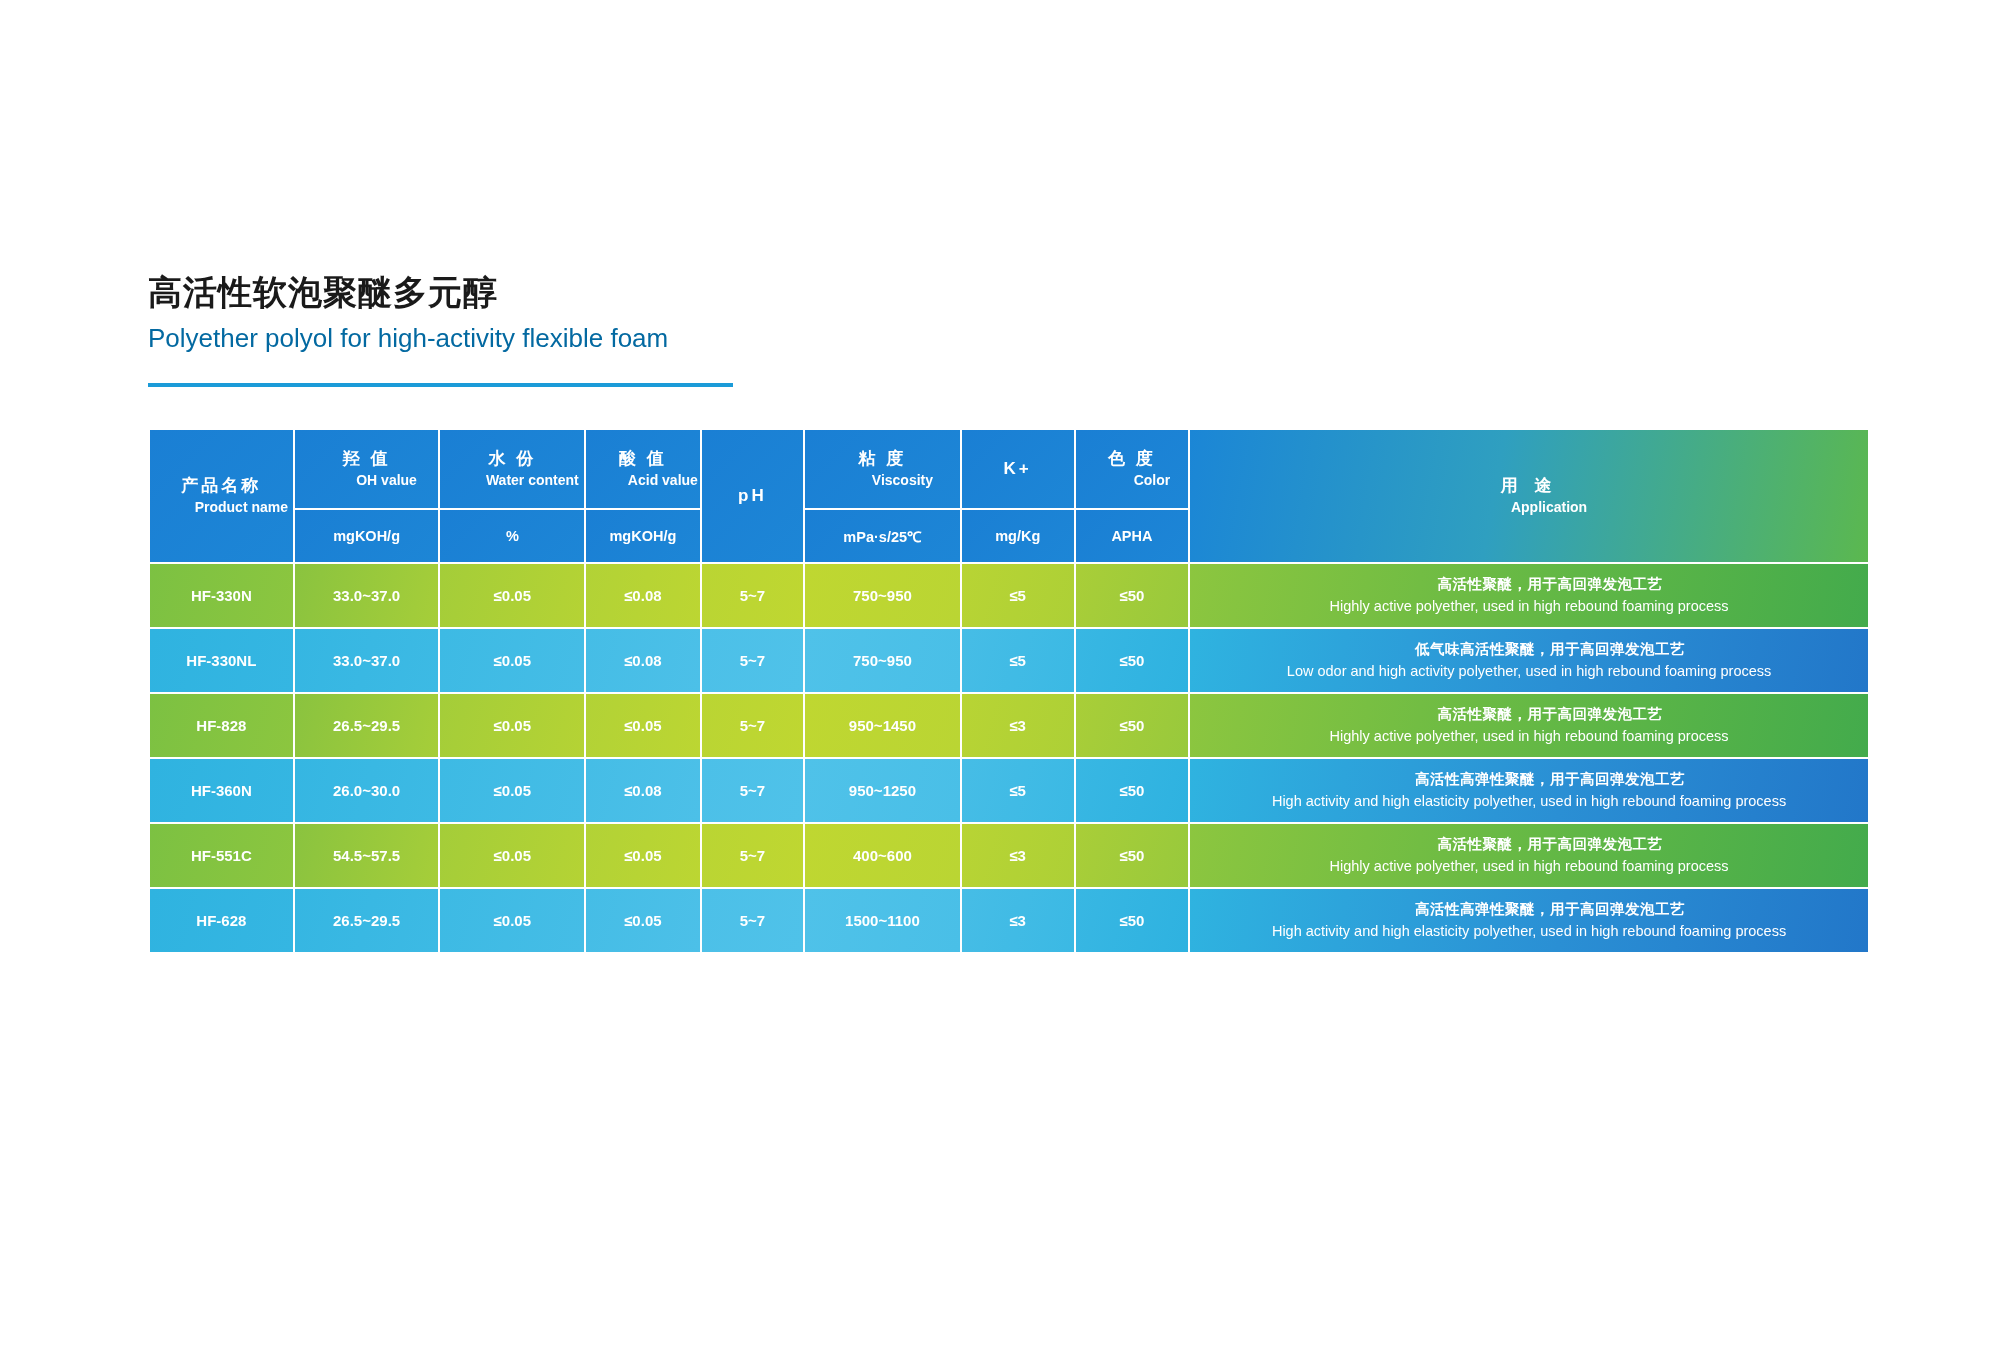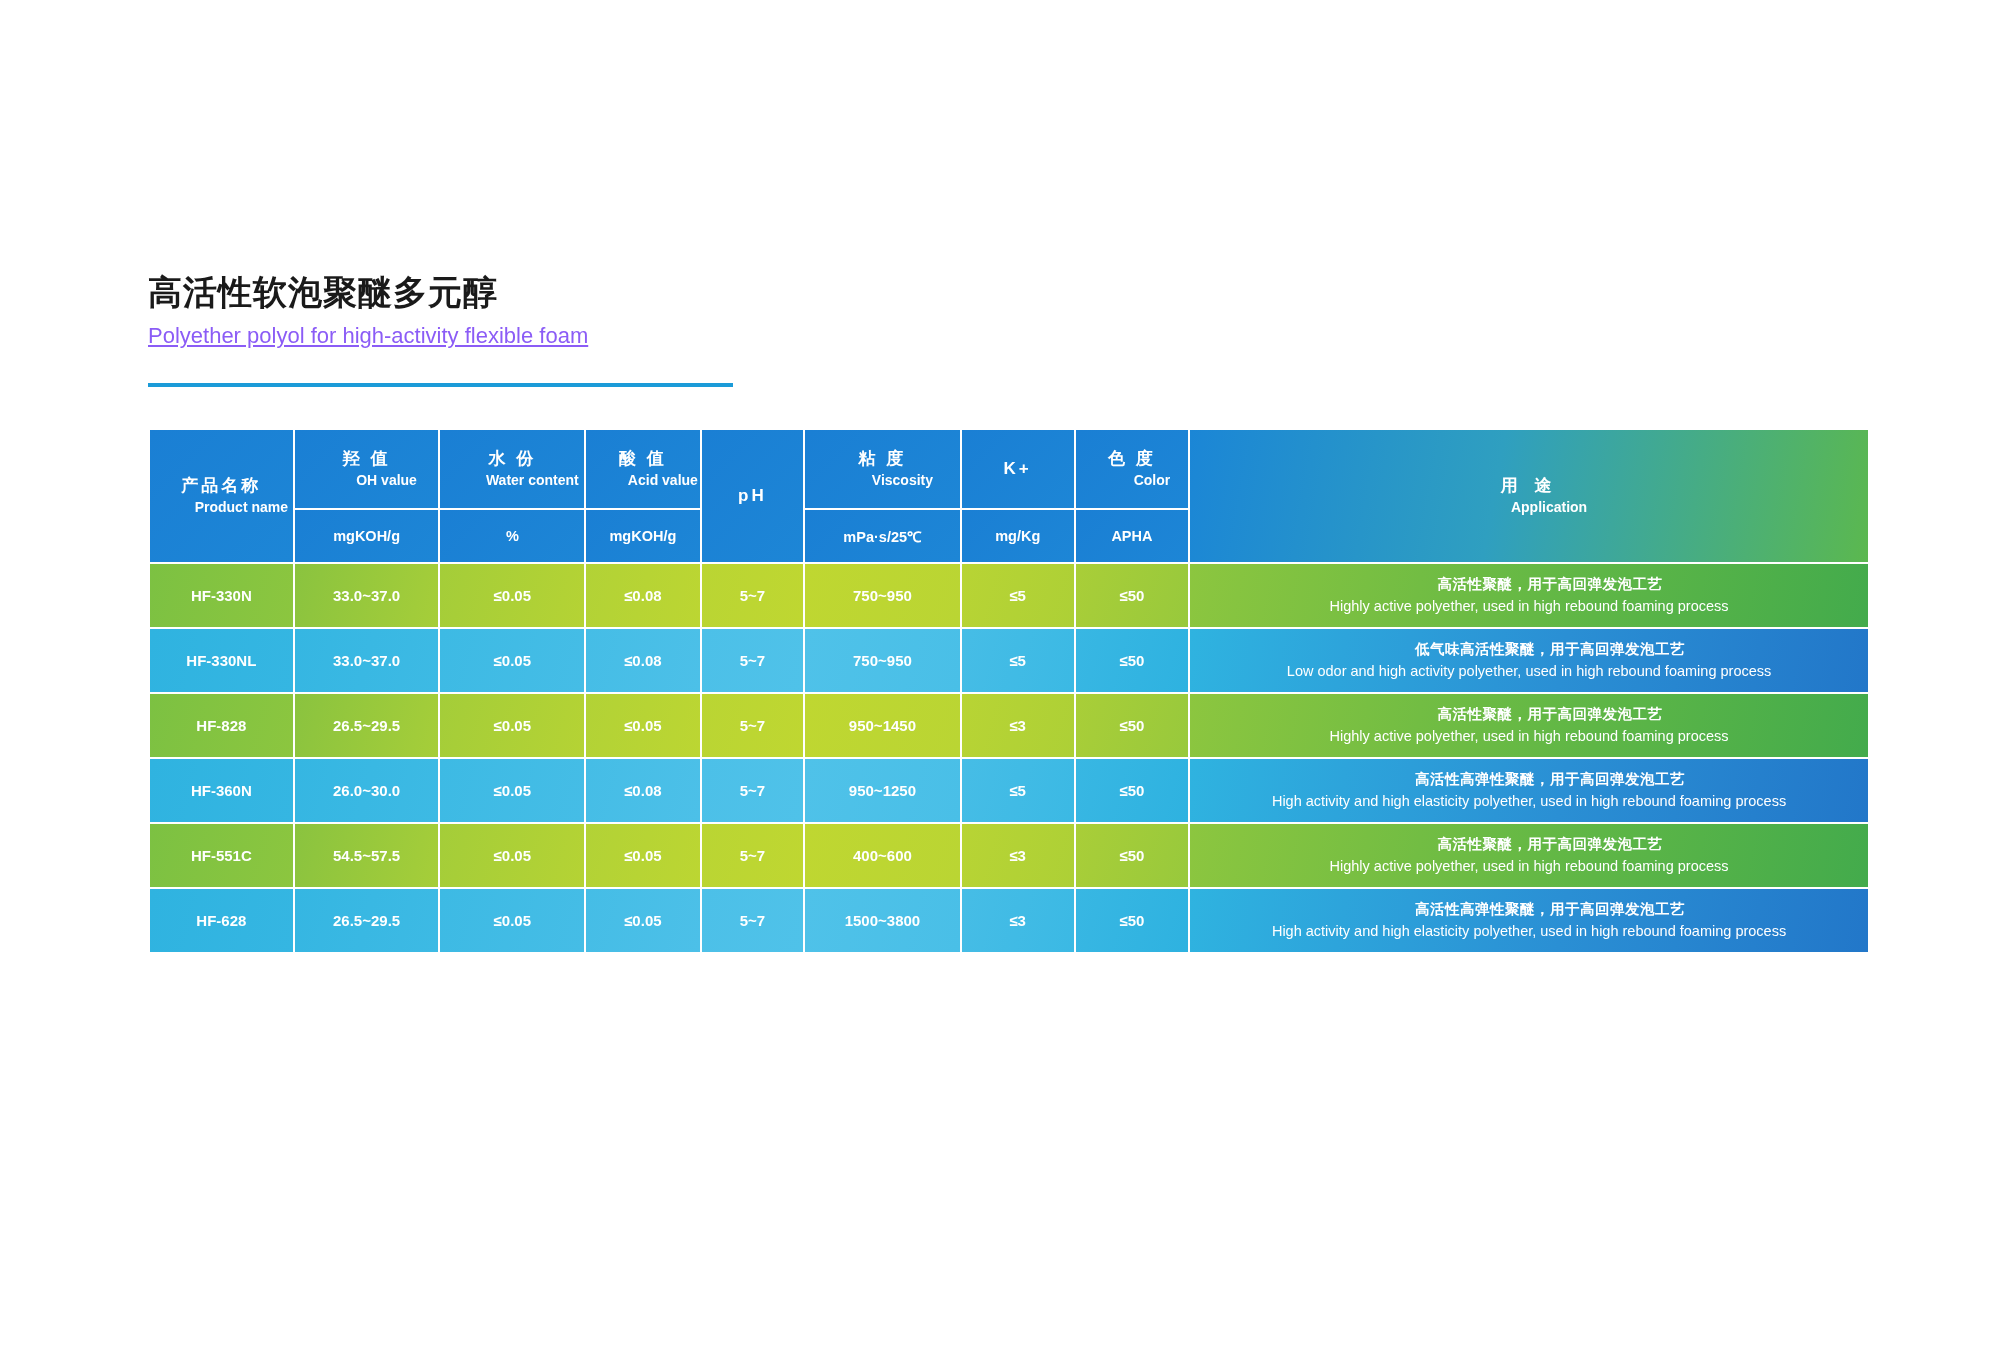--- a/index.html
+++ b/index.html
@@ -29,27 +29,26 @@
   .title-cn {
     font-size: 34px;
     font-weight: bold;
     color: #1a1a1a;
     letter-spacing: 1px;
     line-height: 1.2;
     margin: 0 0 10px 0;
     white-space: nowrap;
   }
   .title-en {
-    font-size: 22px;
-    color: #8b5cf6;
+    font-size: 26px;
+    color: #0369a1;
     font-weight: 400;
     line-height: 1.2;
     margin: 0;
     white-space: nowrap;
-    text-decoration: underline;
   }
   .title-rule {
     position: absolute;
     left: 148px;
     top: 383px;
     width: 585px;
     height: 4px;
     background: #1b9bd8;
   }
 
@@ -307,21 +306,21 @@
             <span class="app-en">Highly active polyether, used in high rebound foaming process</span>
           </td>
         </tr>
 
         <tr class="row">
           <td class="name-cell b-name">HF-628</td>
           <td class="b-col1">26.5~29.5</td>
           <td class="b-col2">≤0.05</td>
           <td class="b-col3">≤0.05</td>
           <td class="b-col4">5~7</td>
-          <td class="b-col5">1500~3800</td>
+          <td class="b-col5">1500~1100</td>
           <td class="b-col6">≤3</td>
           <td class="b-col7">≤50</td>
           <td class="app-cell b-app">
             <span class="app-cn">高活性高弹性聚醚，用于高回弹发泡工艺</span>
             <span class="app-en">High activity and high elasticity polyether, used in high rebound foaming process</span>
           </td>
         </tr>
 
       </tbody>
     </table>

